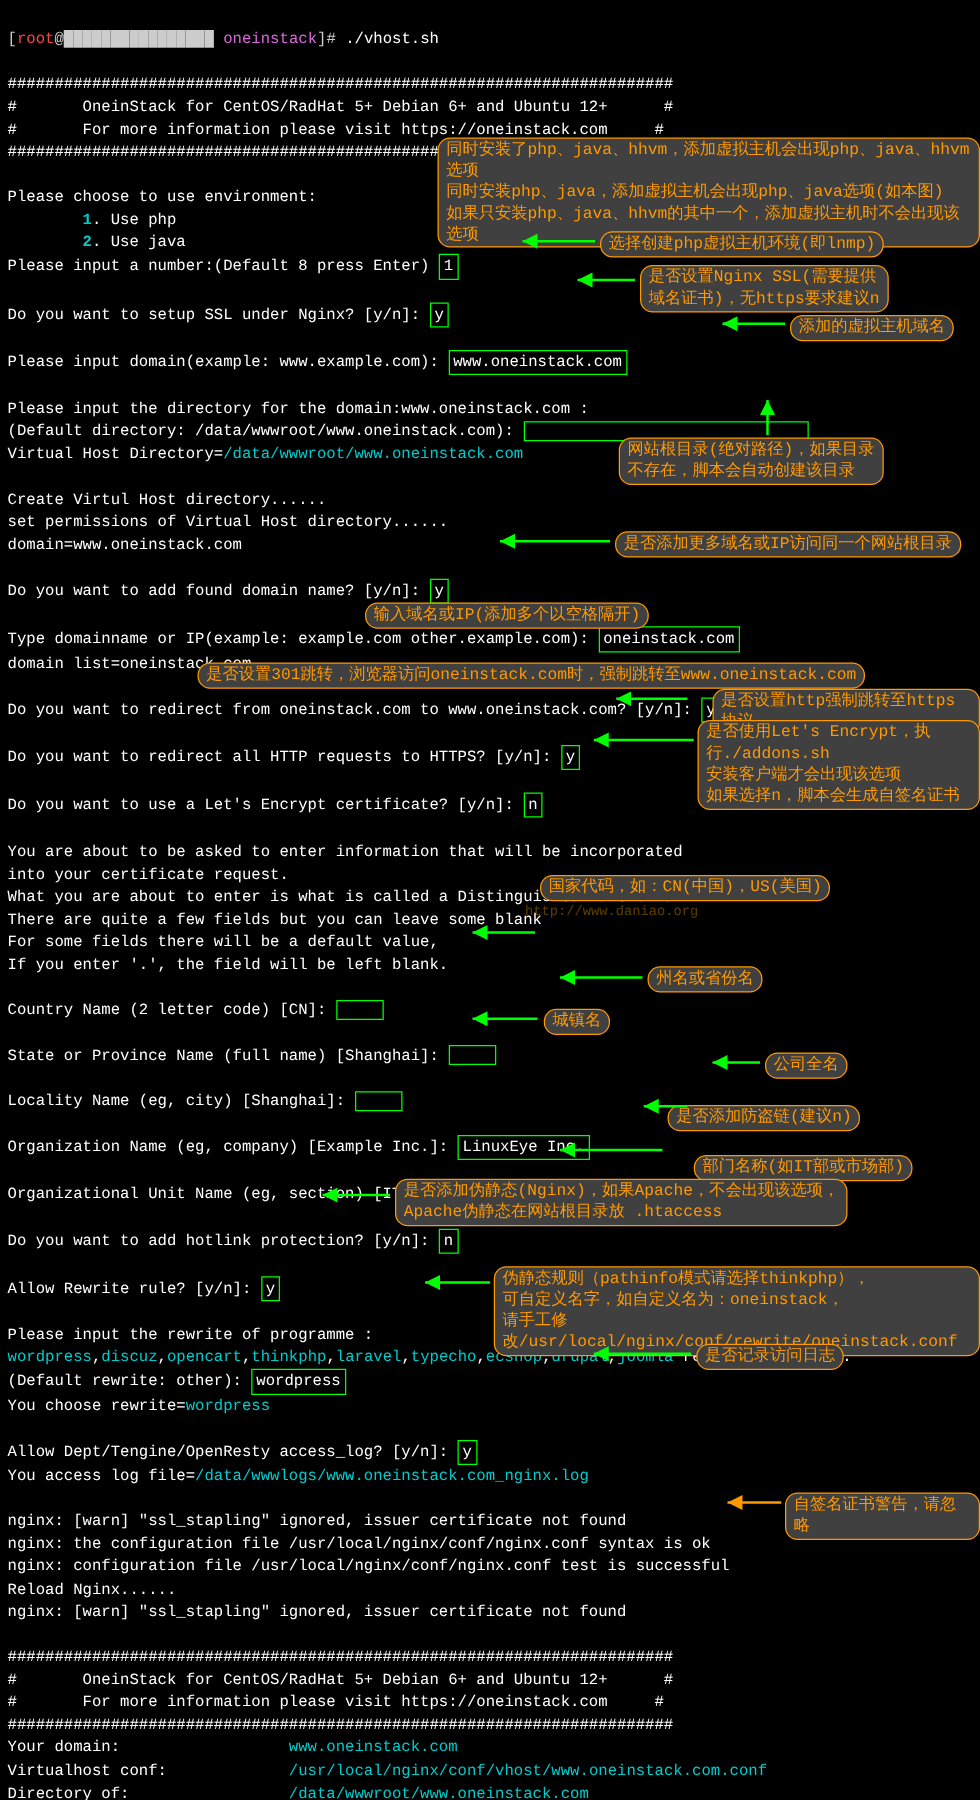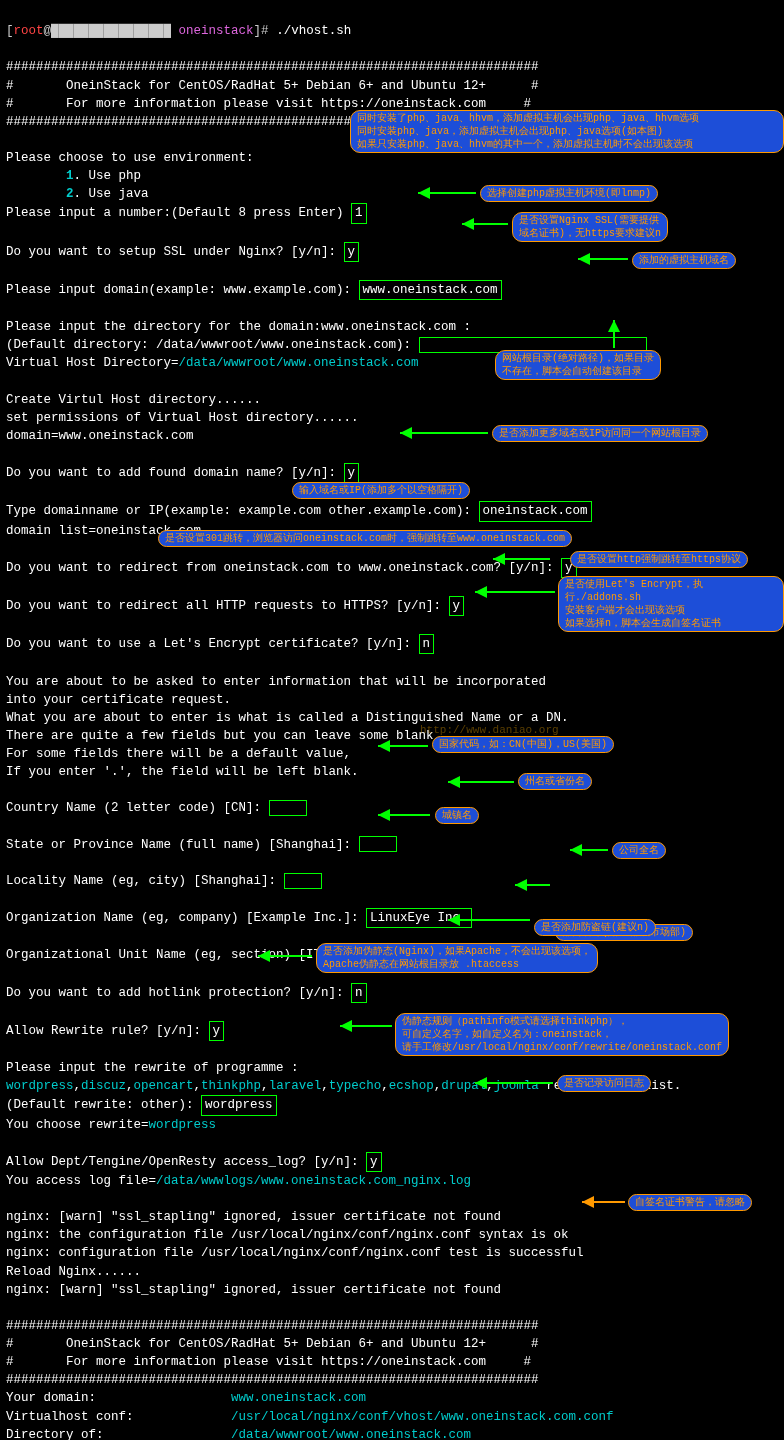--- a/index.html
+++ b/index.html
@@ -1,19 +1,19 @@
 <!DOCTYPE html>
 <html><head>
 <meta charset="utf-8">
 <style>
 html,body{margin:0;padding:0;background:#000;color:#ccc;font-family:Consolas,"Courier New",monospace;font-size:12.5px;line-height:1.45;width:784px}
 .term{padding:4px 6px;white-space:pre-wrap;position:relative}
 .r{color:#f44}.p{color:#d6d}.c{color:#0cc}.w{color:#fff}.b{font-weight:bold}
 .box{border:1px solid #0f0;padding:0 3px;display:inline-block}
-.ann{position:absolute;border:1.5px solid #f90;border-radius:10px;padding:1px 6px;color:#f90;font-size:10px;line-height:1.3;background:#1d4ed8}
+.ann{position:absolute;border:1.5px solid #f90;border-radius:10px;padding:1px 6px;color:#f90;font-size:13px;line-height:1.3;background:#404040}
 svg.arr{position:absolute}
 .wm{position:absolute;color:#ffb000;font-size:11px;opacity:.35}
 </style>
 </head>
 <body>
 
 <div class="term">
 <span>[<span class="r">root</span><span>@</span><span>████████████████</span> <span class="p">oneinstack</span>]# <span class="w">./vhost.sh</span></span>
 
 <span class="w">#######################################################################</span>
@@ -106,26 +106,26 @@
 <div class="ann" style="left:632px;top:252px">添加的虚拟主机域名</div>
 <div class="ann" style="left:495px;top:350px">网站根目录(绝对路径)，如果目录
 不存在，脚本会自动创建该目录</div>
 <div class="ann" style="left:492px;top:425px">是否添加更多域名或IP访问同一个网站根目录</div>
 <div class="ann" style="left:292px;top:482px">输入域名或IP(添加多个以空格隔开)</div>
 <div class="ann" style="left:158px;top:530px">是否设置301跳转，浏览器访问oneinstack.com时，强制跳转至www.oneinstack.com</div>
 <div class="ann" style="left:570px;top:551px">是否设置http强制跳转至https协议</div>
 <div class="ann" style="left:558px;top:576px">是否使用Let's Encrypt，执行./addons.sh
 安装客户端才会出现该选项
 如果选择n，脚本会生成自签名证书</div>
-<div class="ann" style="left:432px;top:736px">国家代码，如：CN(中国)，US(美国)</div>
+<div class="ann" style="left:432px;top:700px">国家代码，如：CN(中国)，US(美国)</div>
 <div class="ann" style="left:518px;top:773px">州名或省份名</div>
 <div class="ann" style="left:435px;top:807px">城镇名</div>
 <div class="ann" style="left:612px;top:842px">公司全名</div>
 <div class="ann" style="left:555px;top:924px">部门名称(如IT部或市场部)</div>
-<div class="ann" style="left:534px;top:919px">是否添加防盗链(建议n)</div>
+<div class="ann" style="left:534px;top:884px">是否添加防盗链(建议n)</div>
 <div class="ann" style="left:316px;top:943px">是否添加伪静态(Nginx)，如果Apache，不会出现该选项，
 Apache伪静态在网站根目录放 .htaccess</div>
 <div class="ann" style="left:395px;top:1013px">伪静态规则（pathinfo模式请选择thinkphp），
 可自定义名字，如自定义名为：oneinstack，
 请手工修改/usr/local/nginx/conf/rewrite/oneinstack.conf</div>
 <div class="ann" style="left:557px;top:1075px">是否记录访问日志</div>
 <div class="ann" style="left:628px;top:1194px">自签名证书警告，请忽略</div>
 
 <svg class="arr" style="left:0;top:0;width:784px;height:1440px;pointer-events:none">
 <defs>

